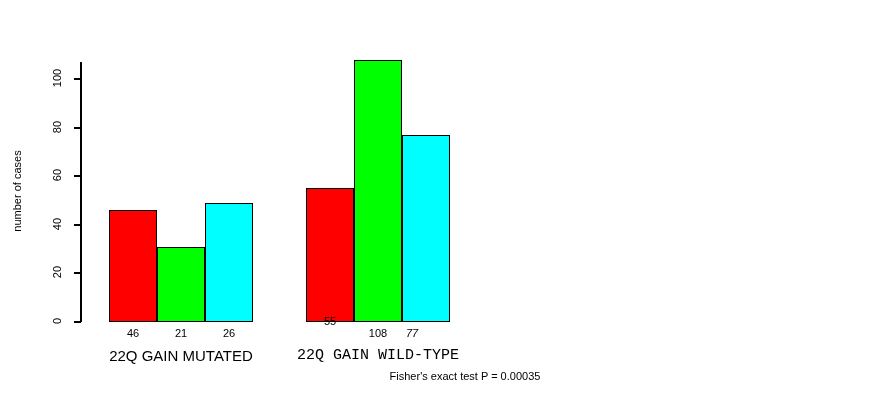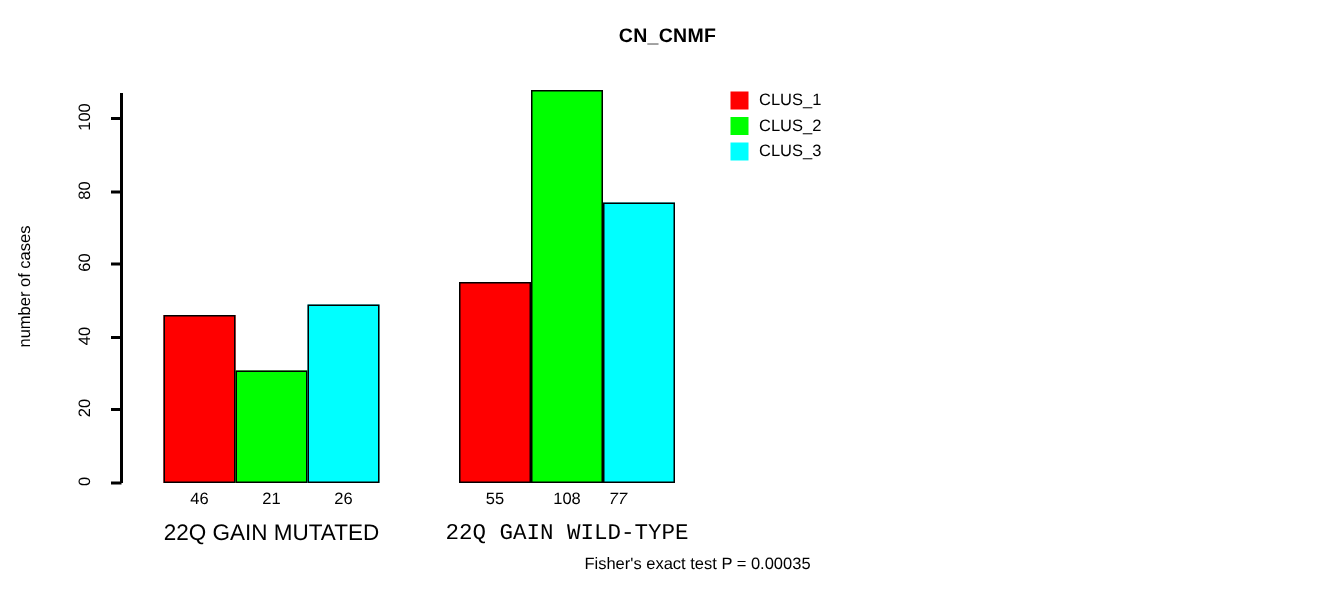--- a/index.html
+++ b/index.html
@@ -140,21 +140,20 @@
     text-align: center;
     font-size: 11px;
     padding-left: 20px;
   }
 </style>
 </head>
 <body>
 
 <div id="chart-root">
 
-  <div class="chart-title">CN_CNMF</div>
 
   <div class="y-axis-label">number of cases</div>
 
   <div class="plot-area">
     <div class="axis-line"></div>
     <div id="ticks-layer">
         <div class="tick" style="top: 23px;"></div>
         <div class="tick-label" style="top: 17px; left: -36px;">100</div>
         <div class="tick" style="top: 71.6px;"></div>
         <div class="tick-label" style="top: 65.6px; left: -36px;">80</div>
@@ -172,40 +171,26 @@
         <div class="bar" title="CLUS_2: 31" style="left: 77px; width: 48px; height: 75.33px; bottom: 3px; background: rgb(0, 255, 0);"></div>
         <div class="bar" title="CLUS_3: 49" style="left: 125px; width: 48px; height: 119.07px; bottom: 3px; background: rgb(0, 255, 255);"></div>
         <div class="bar" title="CLUS_1: 55" style="left: 226px; width: 48px; height: 133.65px; bottom: 3px; background: rgb(255, 0, 0);"></div>
         <div class="bar" title="CLUS_2: 108" style="left: 274px; width: 48px; height: 262.44px; bottom: 3px; background: rgb(0, 255, 0);"></div>
         <div class="bar" title="CLUS_3: 77" style="left: 322px; width: 48px; height: 187.11px; bottom: 3px; background: rgb(0, 255, 255);"></div>
       </div>
     <div id="bar-values-layer">
         <div class="bar-value" style="left: 29px; width: 48px; top: 272px;">46</div>
         <div class="bar-value" style="left: 77px; width: 48px; top: 272px;">21</div>
         <div class="bar-value" style="left: 125px; width: 48px; top: 272px;">26</div>
-        <div class="bar-value" style="left: 226px; width: 48px; top: 272px;">55</div>
+        <div class="bar-value" style="left: 226px; width: 48px; top: 260px;">55</div>
         <div class="bar-value" style="left: 274px; width: 48px; top: 272px;">108</div>
         <div class="bar-value" style="left: 308px; width: 48px; top: 272px; font-style: italic;">77</div>
       </div>
     <div id="group-labels-layer">
         <div class="group-label" style="left: -1px; width: 204px; top: 292px;">22Q GAIN MUTATED</div>
         <div class="group-label" style="left: 196px; width: 204px; top: 292px; font-family: Liberation Mono, monospace;">22Q GAIN WILD-TYPE</div>
       </div>
   </div>
 
-  <div class="legend">
-    <div class="legend-row">
-      <span class="legend-swatch" id="sw0" style="background: rgb(255, 0, 0);"></span>
-      <span class="legend-text">CLUS_1</span>
-    </div>
-    <div class="legend-row">
-      <span class="legend-swatch" id="sw1" style="background: rgb(0, 255, 0);"></span>
-      <span class="legend-text">CLUS_2</span>
-    </div>
-    <div class="legend-row">
-      <span class="legend-swatch" id="sw2" style="background: rgb(0, 255, 255);"></span>
-      <span class="legend-text">CLUS_3</span>
-    </div>
-  </div>
 
   <div class="footer-note">Fisher's exact test P = 0.00035</div>
 
 </div>
 
 </body></html>

